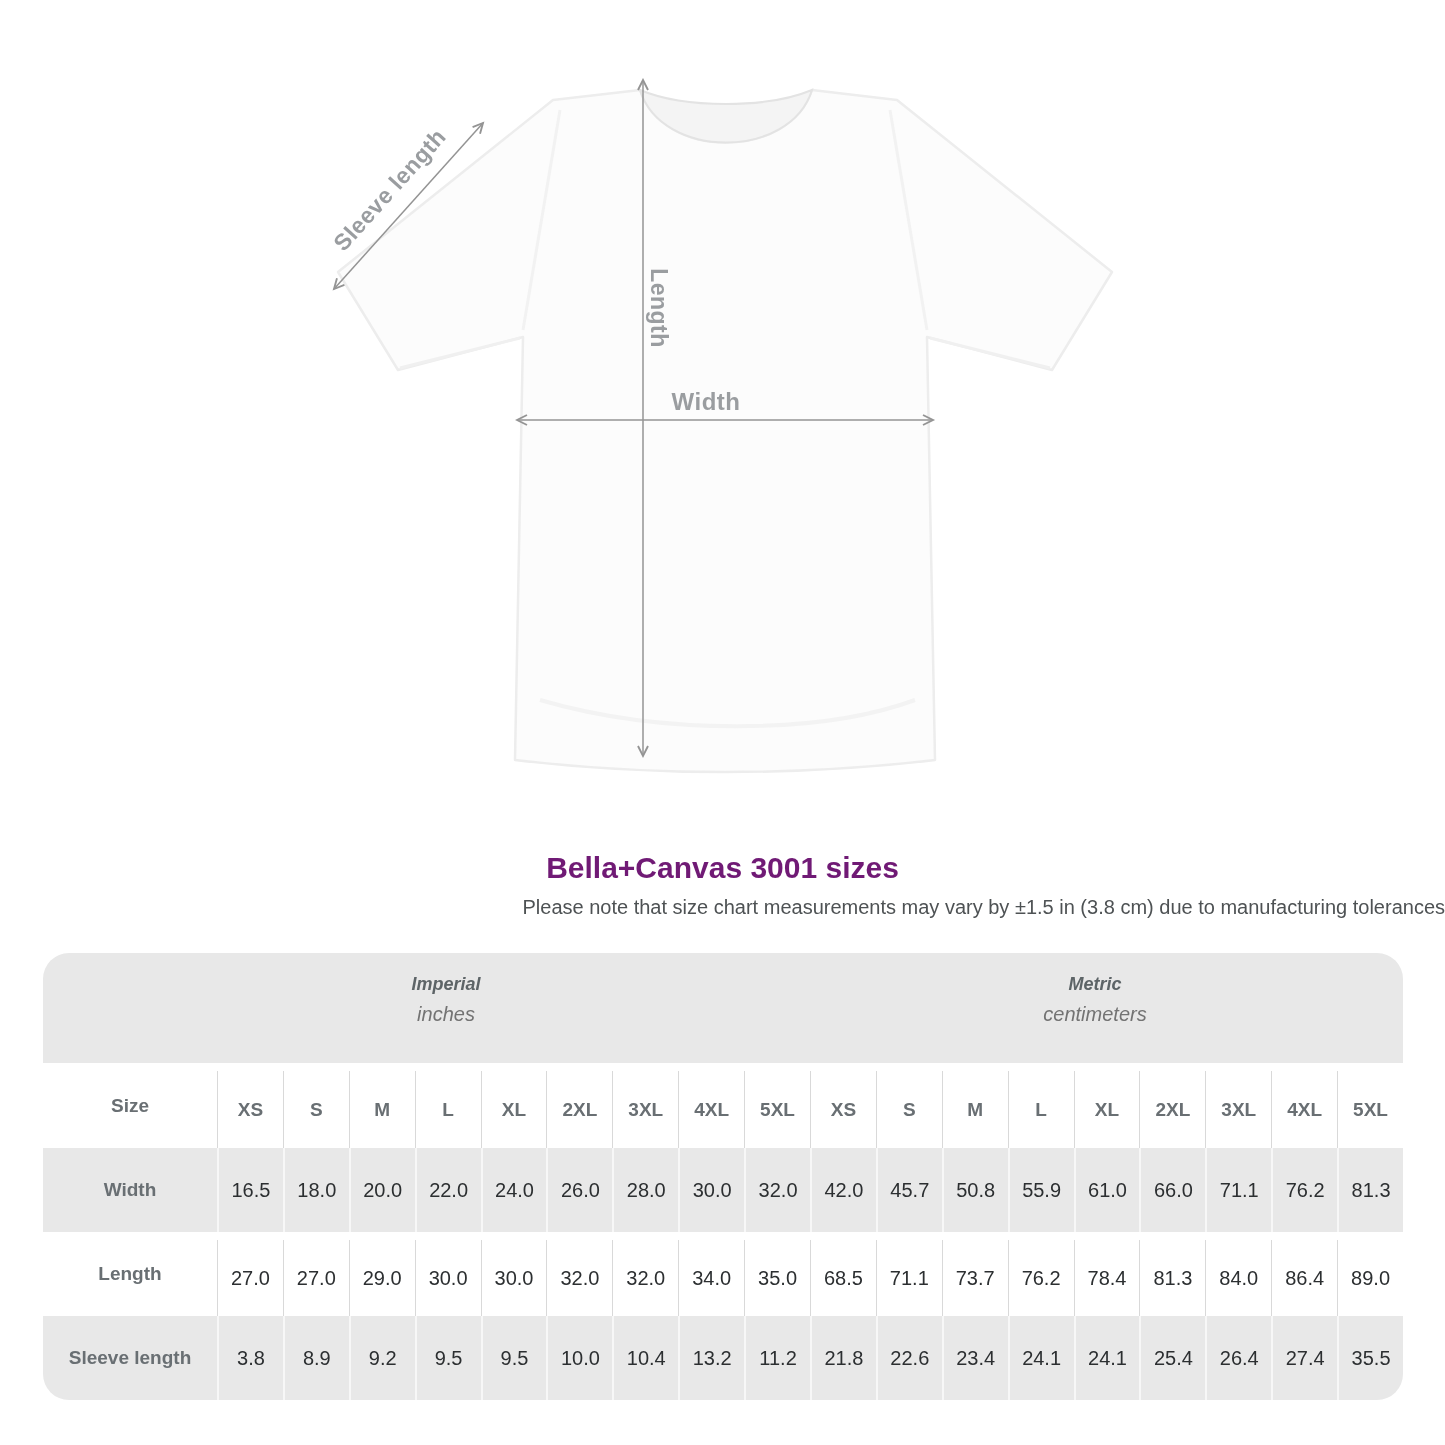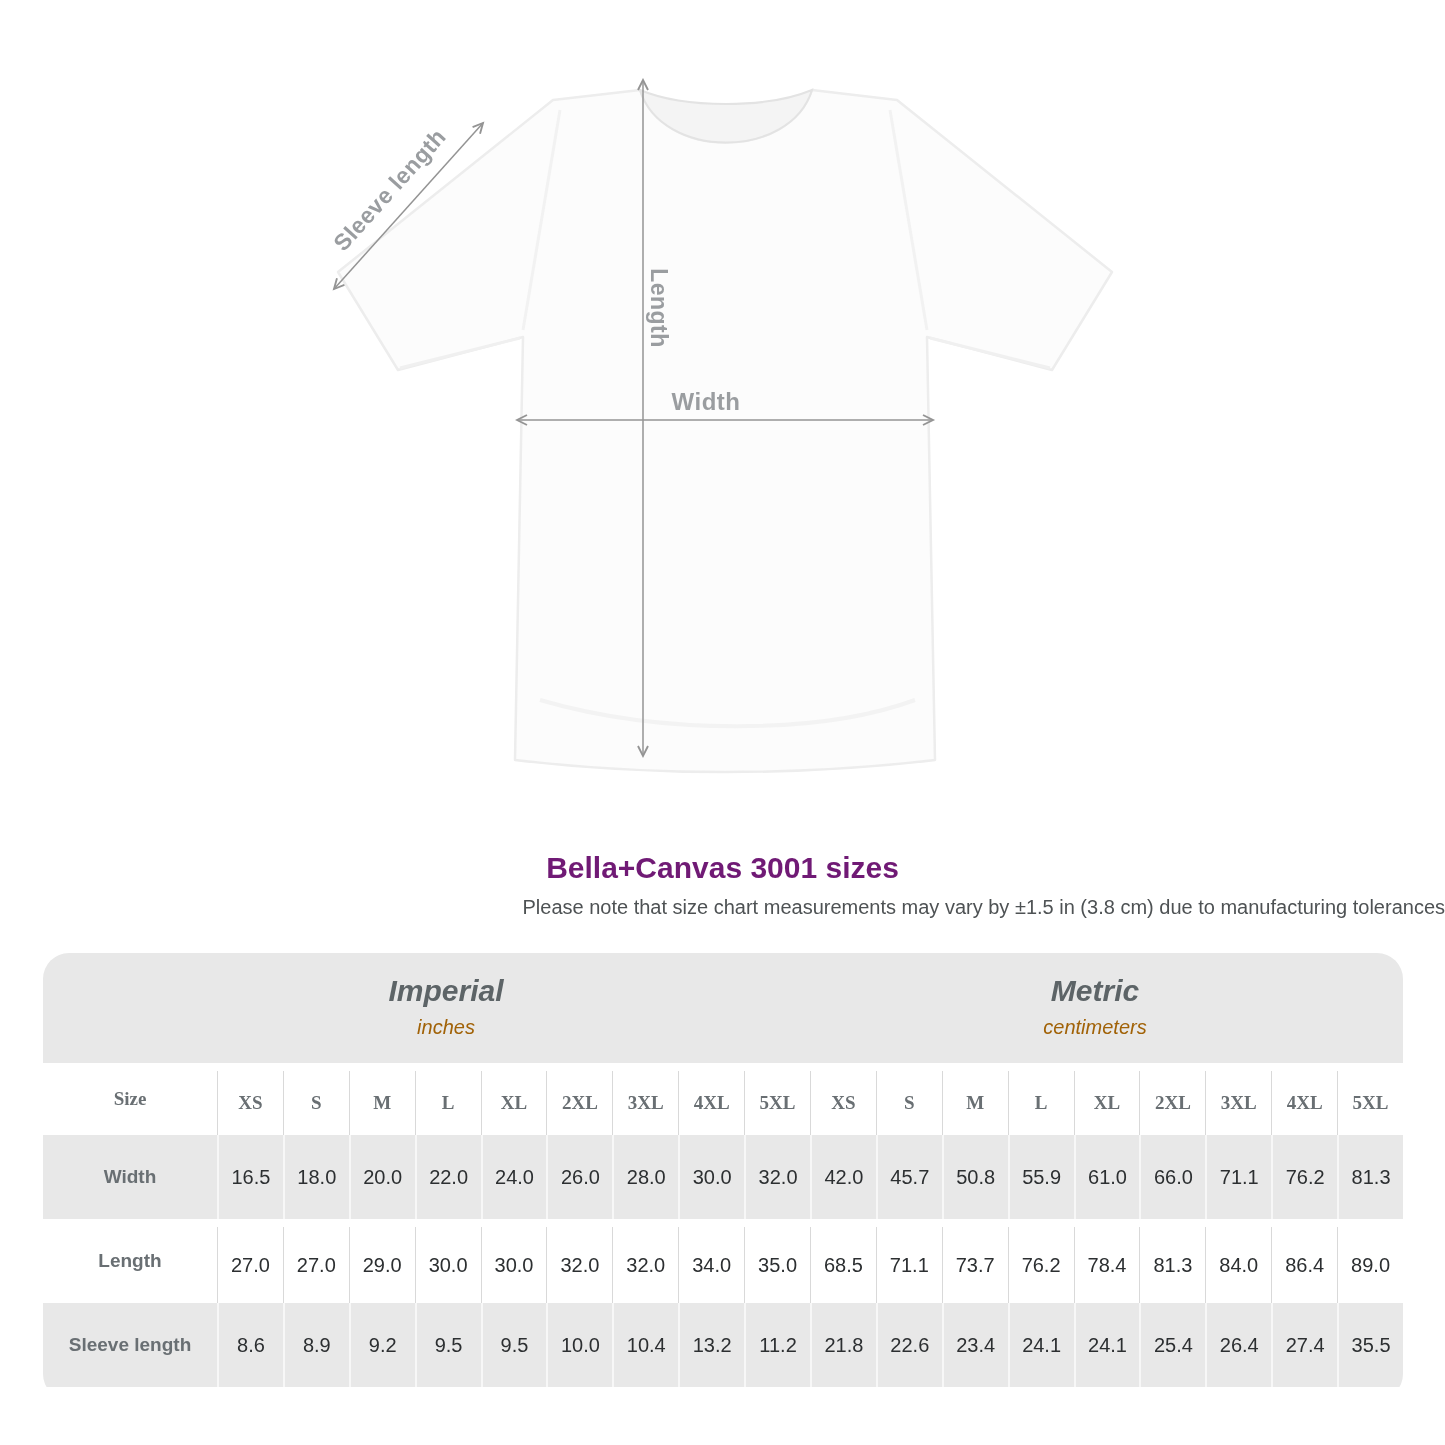--- a/index.html
+++ b/index.html
@@ -37,25 +37,25 @@
 
   
   .table-wrap {
     position:absolute; left:43px; top:953px; width:1360px; height:447px;
     border-radius:26px; overflow:hidden; background:#ffffff;
   }
   .unit-band { position:relative; height:110px; background:#e8e8e8; }
   .unit-group { position:absolute; top:21px; transform:translateX(-50%); text-align:center; }
   .unit-imperial { left:403px; }
   .unit-metric  { left:1052px; }
-  .unit-name { font-size:30px; font-weight:bold; font-style:italic; color:#5d6467; }
-  .unit-sub  { font-size:20px; font-style:italic; color:#a16207; margin-top:8px; }
+  .unit-name { font-size:18px; font-weight:bold; font-style:italic; color:#5d6467; }
+  .unit-sub  { font-size:20px; font-style:italic; color:#737373; margin-top:8px; }
 
   .t-row { display:grid; grid-template-columns:174px repeat(18, 1fr); height:84px; }
-  .t-row.header-row { height:72px;font-family:Liberation Serif, serif; }
+  .t-row.header-row { height:85px; }
   .row-white { background:#ffffff; }
   .row-gray  { background:#e8e8e8; }
   .cell {
     display:flex; align-items:center; justify-content:center;
     font-size:20px; color:#2c2f31;
   }
   .cell.head, .cell.rowlabel { font-weight:bold; color:#696f73; font-size:19px; }
   .row-white .cell + .cell { border-left:1px solid #d9d9d9;margin-top:8px; }
   .row-gray  .cell + .cell { border-left:2px solid rgba(255,255,255,.65);text-align:center; }
 </style>
@@ -177,21 +177,21 @@
         <div class="cell">73.7</div>
         <div class="cell">76.2</div>
         <div class="cell">78.4</div>
         <div class="cell">81.3</div>
         <div class="cell">84.0</div>
         <div class="cell">86.4</div>
         <div class="cell">89.0</div>
       </div>
       <div class="t-row row-gray">
         <div class="cell rowlabel">Sleeve length</div>
-        <div class="cell">8.6</div>
+        <div class="cell">3.8</div>
         <div class="cell">8.9</div>
         <div class="cell">9.2</div>
         <div class="cell">9.5</div>
         <div class="cell">9.5</div>
         <div class="cell">10.0</div>
         <div class="cell">10.4</div>
         <div class="cell">13.2</div>
         <div class="cell">11.2</div>
         <div class="cell">21.8</div>
         <div class="cell">22.6</div>

